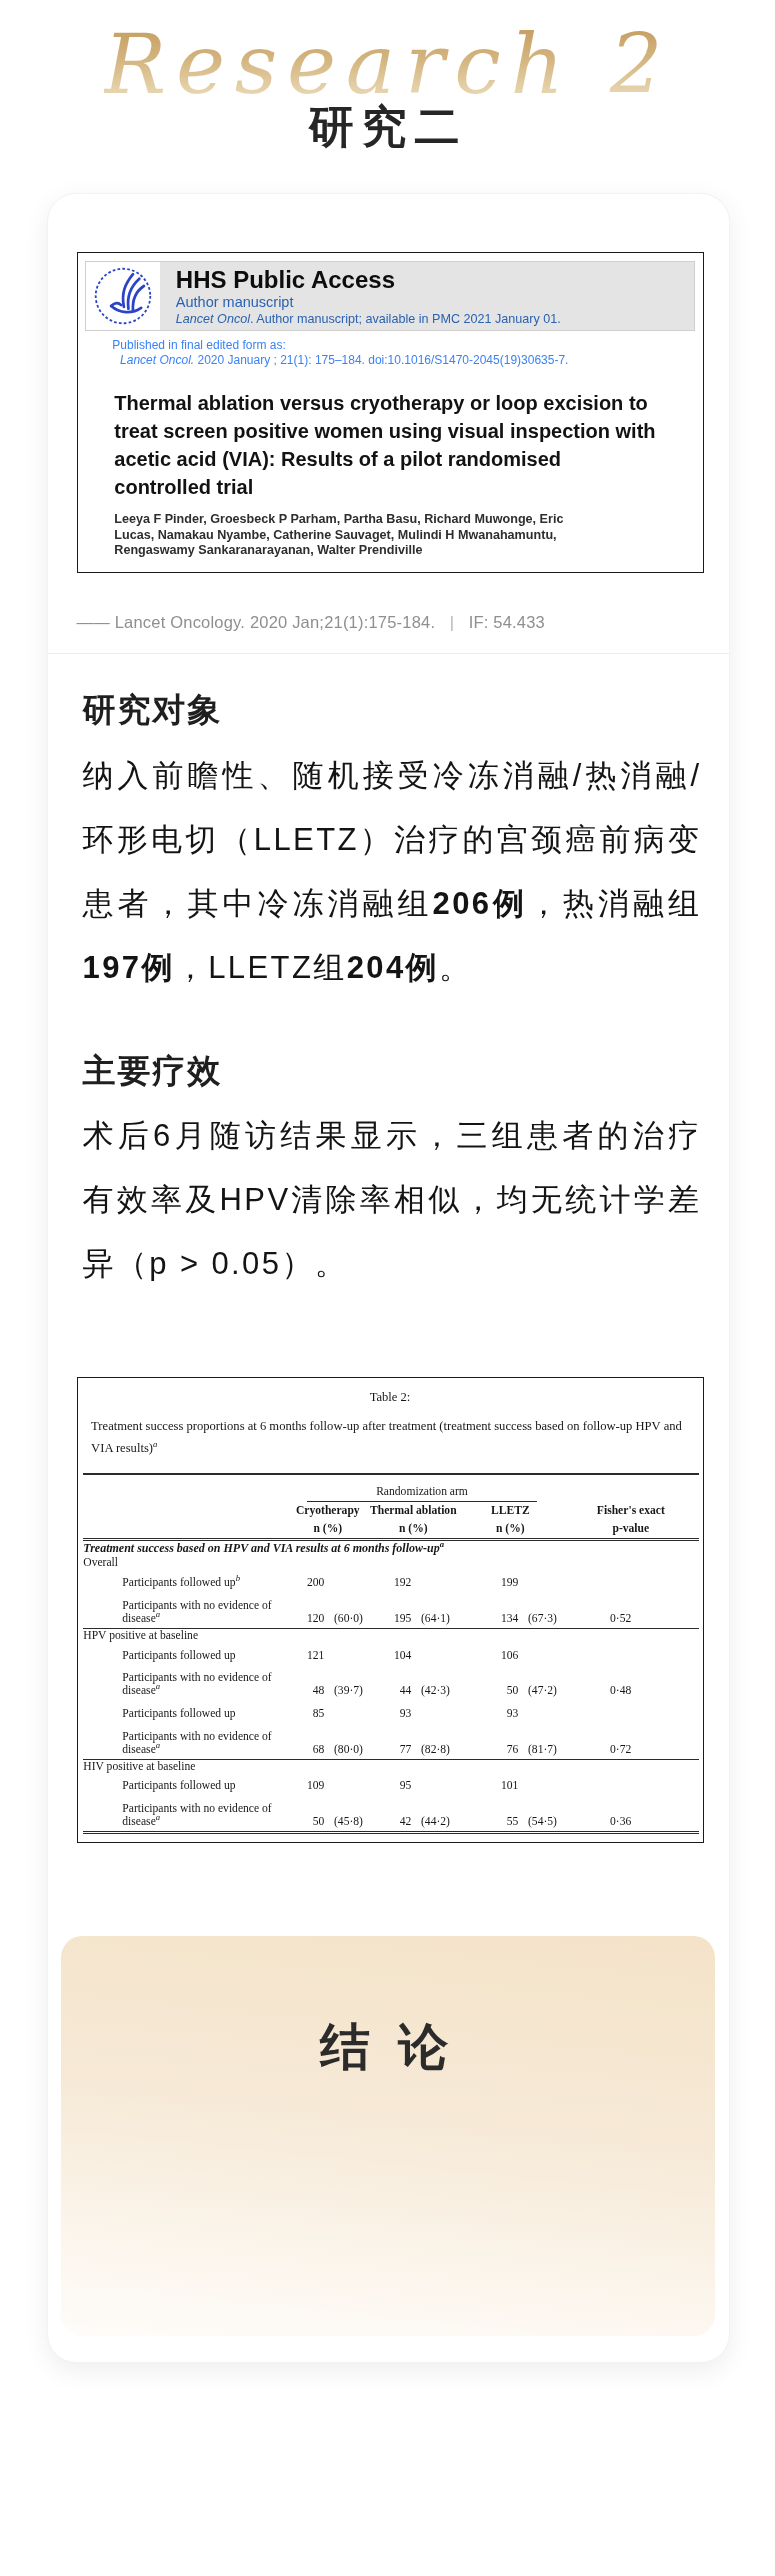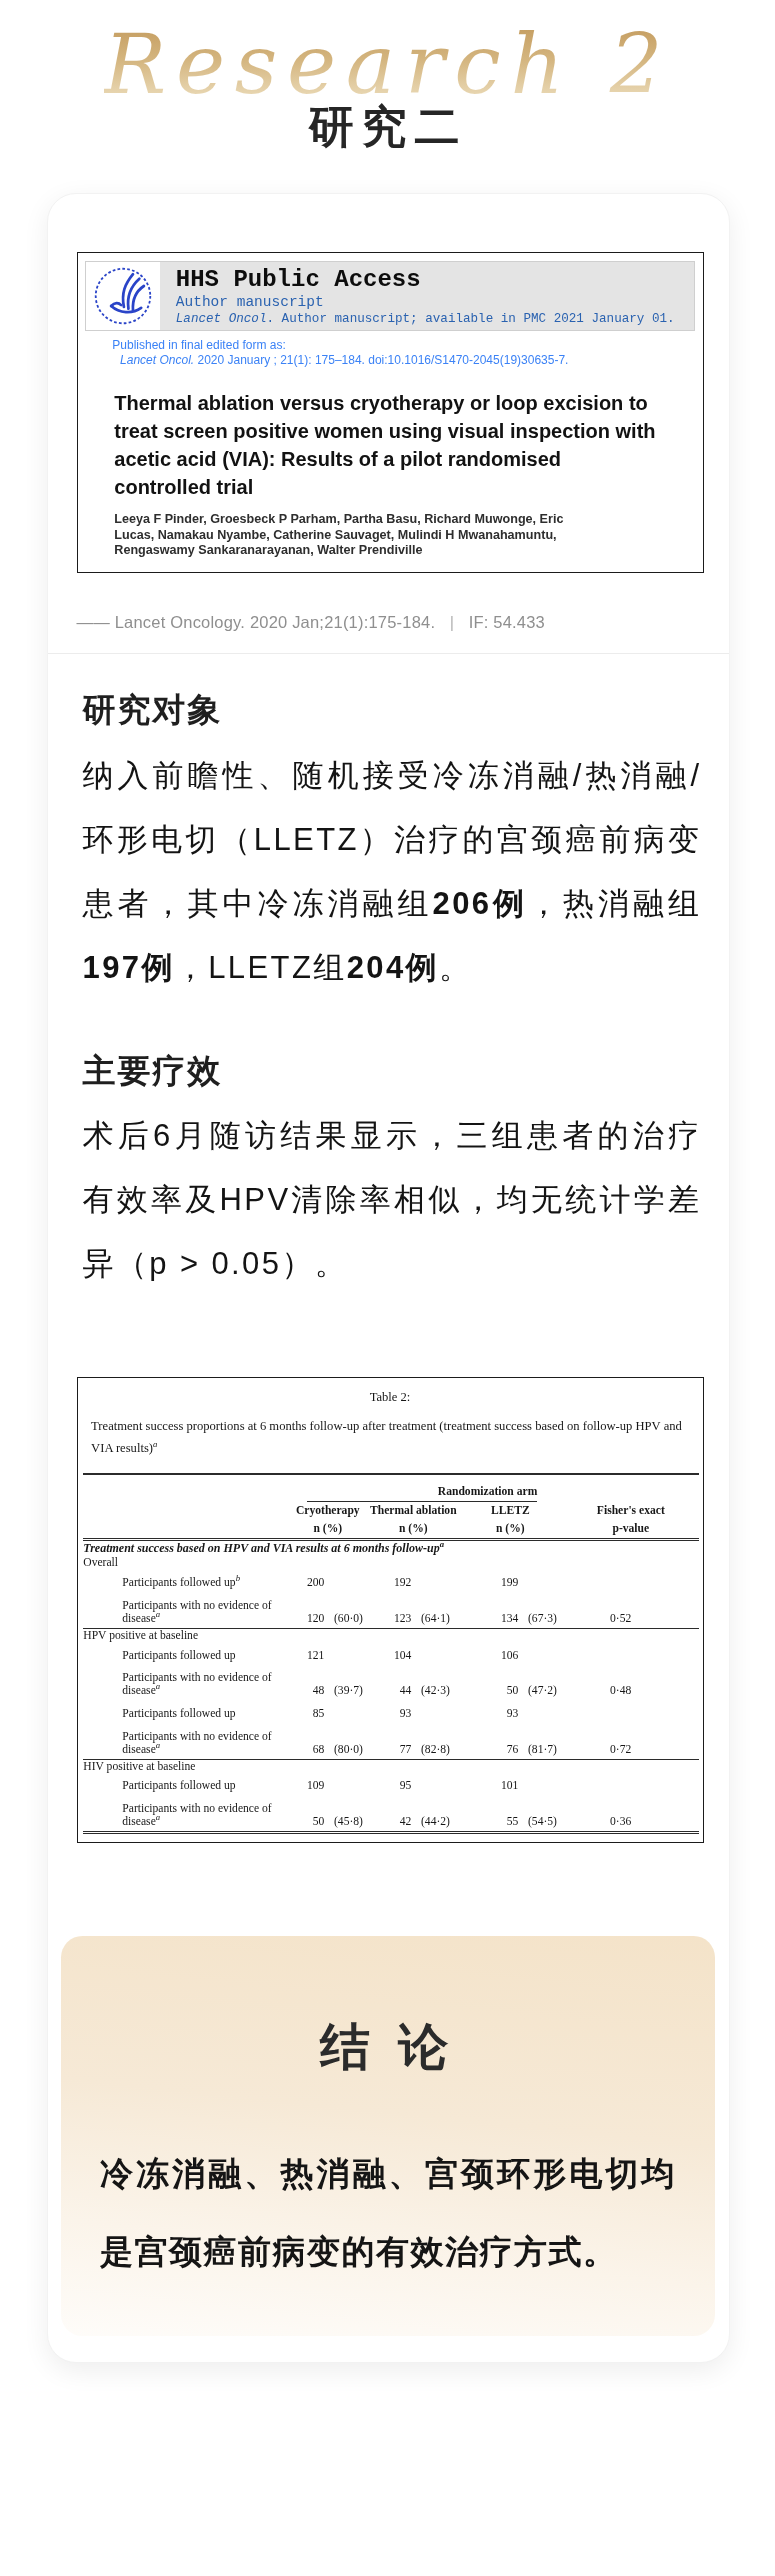--- a/index.html
+++ b/index.html
@@ -31,21 +31,21 @@
     width:683px;margin:39px auto 0;box-sizing:border-box;
     background:#ffffff;border:1px solid #f2f2f2;border-radius:29px;
     box-shadow:0 7.8px 27px rgba(0,0,0,0.07);
     padding-bottom:26px;
   }
   
   .paper{
     margin:58px 25px 0 29px;border:1.9px solid #1b1b1b;background:#fff;
     padding:7.8px 7.8px 13.6px 7.8px;box-sizing:border-box;
   }
-  .hhs-band{display:flex;background:#e4e4e4;border:1px solid #cfcfcf;box-sizing:border-box;height:70px;font-family:Liberation Mono, monospace;}
+  .hhs-band{display:flex;background:#e4e4e4;border:1px solid #cfcfcf;box-sizing:border-box;height:70px;}
   .hhs-logo{width:74px;background:#ffffff;display:flex;align-items:center;justify-content:center;}
   .hhs-text{padding:3.9px 0 0 15.5px;}
   .hhs-title{font-size:24px;font-weight:700;color:#0d0d0d;line-height:27px;}
   .hhs-sub{font-size:14.5px;color:#2a62b0;line-height:17.5px;margin-top:1px;}
   .hhs-line3{font-size:12.6px;color:#2a62b0;line-height:16.5px;}
   .hhs-line3 i{font-style:italic;}
   .pub{margin:7.8px 0 0 27px;font-size:12px;color:#3b82f6;line-height:14.5px;}
   .pub-ref{margin-left:7.8px;}
   .pub-ref i{font-style:italic;}
   .p-title{
@@ -80,21 +80,21 @@
     margin:81px 25px 0 29px;border:1.9px solid #1b1b1b;background:#fff;
     padding:11.6px 0 7.8px 0;box-sizing:border-box;
     font-family:"Liberation Serif","DejaVu Serif",serif;color:#171717;
   }
   .tb-title{text-align:center;font-size:12.6px;font-weight:400;margin-bottom:11.6px;}
   .tb-cap{margin:0 13.6px 13.6px 13.6px;font-size:12.6px;line-height:21.3px;}
   .supi{font-size:8.7px;font-style:italic;vertical-align:super;line-height:0;}
   table.ptab{border-collapse:collapse;table-layout:fixed;margin:0 5.8px;width:614px;font-size:11.6px;}
   table.ptab td{padding:0;vertical-align:bottom;}
   .r-top td{border-top:2.9px solid #2b2b2b;height:27px;}
-  .rand-u{border-bottom:1.9px solid #2b2b2b;margin:0 25px 0 19.4px;padding:3.9px 0 2.9px 0;text-align:right;font-weight:700;}
+  .rand-u{border-bottom:1.9px solid #2b2b2b;margin:0 25px 0 19.4px;padding:3.9px 0 2.9px 0;text-align:center;font-weight:400;}
   .r-heads td{border-bottom:3.9px double #2b2b2b;padding:3.9px 0 5.8px 0;}
   .ch{text-align:center;font-weight:700;}
   .ch div{white-space:nowrap;line-height:18.4px;}
   .note td{padding:11.6px 0 3.9px 17.5px;font-style:italic;font-weight:700;font-size:12px;}
   .grp td{padding:7.8px 0 1.9px 17.5px;}
   .rule2 td{border-top:1.9px solid #2b2b2b;}
   .data .lbl{padding:6.8px 0 2.9px 39px;}
   .num{text-align:right;padding-bottom:2.9px !important;}
   .pct{text-align:left;padding-left:9.7px !important;padding-bottom:2.9px !important;}
   .pval{text-align:right;padding-right:68px !important;padding-bottom:2.9px !important;}
@@ -224,21 +224,21 @@
         <td class="num">192</td>
             <td class="pct"></td>
         <td class="num">199</td>
             <td class="pct"></td>
         <td class="pval"></td>
       </tr>
       <tr class="data">
         <td class="lbl"><span>Participants with no evidence of disease</span><sup class="supi">a</sup></td>
         <td class="num">120</td>
             <td class="pct">(60·0)</td>
-        <td class="num">123</td>
+        <td class="num">195</td>
             <td class="pct">(64·1)</td>
         <td class="num">134</td>
             <td class="pct">(67·3)</td>
         <td class="pval">0·52</td>
       </tr>
 
       <tr class="grp rule2">
             <td colspan="8">HPV positive at baseline</td>
           </tr>
       <tr class="data">
@@ -305,17 +305,16 @@
         <td class="num">55</td>
             <td class="pct">(54·5)</td>
         <td class="pval">0·36</td>
       </tr>
     </tbody>
       </table>
   </figure>
 
   <section class="conclusion">
     <div class="conc-h">结 论</div>
-    <p class="conc-b">冷冻消融、热消融、宫颈环形电切均是宫颈癌前病变的有效治疗方式。</p>
   </section>
 
 </main>
 
 
 </body></html>

